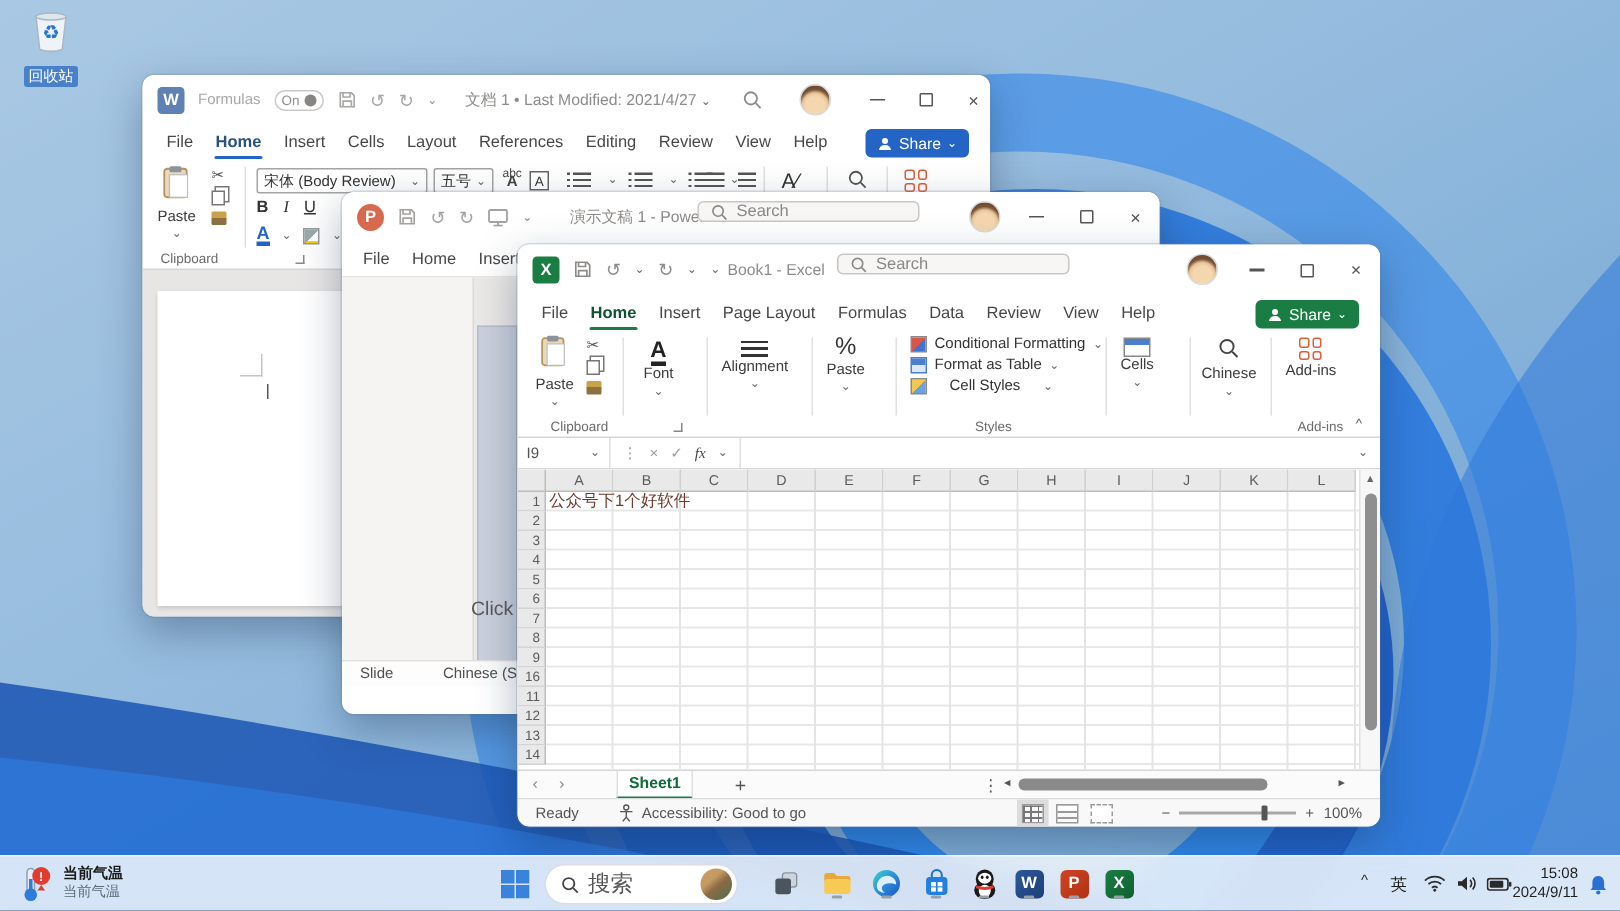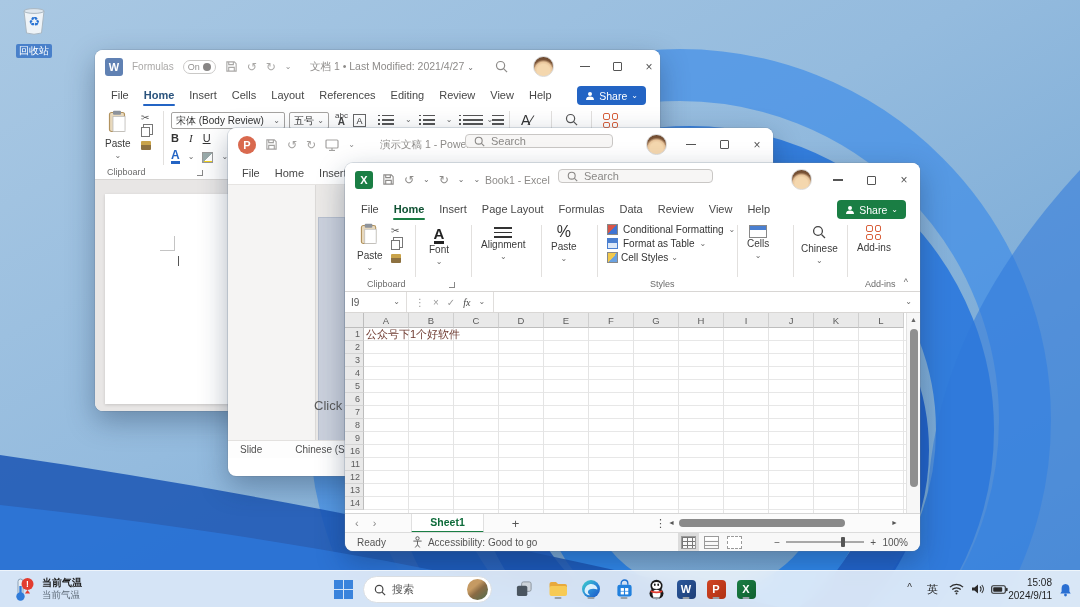--- a/index.html
+++ b/index.html
@@ -62,21 +62,21 @@
   .rowh{width:19px;height:13px;background:#e9e9e9;border-right:1px solid #bdbdbd;border-bottom:1px solid #d4d4d4;
         font-size:9px;color:#5c5c5c;display:flex;align-items:center;justify-content:flex-end;padding-right:3px;}
   .cells{position:absolute;left:19px;top:15px;right:14px;bottom:0;
      background-image:linear-gradient(to right,transparent 44px,#e4e4e4 44px),linear-gradient(to bottom,transparent 12px,#e7e7e7 12px);
      background-size:45px 13px;}
   .a1text{position:absolute;left:21px;top:15px;height:13px;line-height:13px;font-size:11px;color:#6e3a30;white-space:nowrap;}
   .vscroll{position:absolute;right:0;top:0;bottom:0;width:14px;background:#f7f7f7;border-left:1px solid #e2e2e2;
            display:flex;flex-direction:column;align-items:center;}
   .vthumb{position:absolute;top:16px;left:3px;width:8px;height:158px;background:#8f8f8f;border-radius:4px;}
   .sheetbar{height:19px;background:#fbfbfb;border-top:1px solid #d6d6d6;display:flex;align-items:center;font-size:11px;color:#555;position:relative;}
-  .sheettab{height:19px;display:flex;align-items:center;padding:0 18px;background:#fff;border-right:1px solid #e0e0e0;border-left:1px solid #e0e0e0;
+  .sheettab{height:19px;display:flex;align-items:center;padding:0 7px;background:#fff;border-right:1px solid #e0e0e0;border-left:1px solid #e0e0e0;
             color:#0e6b3a;font-weight:bold;font-size:10.5px;border-bottom:2px solid #1a7e44;}
   .hthumb{position:absolute;left:334px;top:5px;width:166px;height:8px;background:#8a8a8a;border-radius:4px;}
   .xl-status{height:19px;background:#f8f8f8;border-top:1px solid #dcdcdc;display:flex;align-items:center;font-size:10px;color:#555;position:relative;border-radius:0 0 8px 8px;}
   .viewico{width:15px;height:13px;margin-right:8px;border:1px solid #9a9a9a;background:#fff;}
   .viewico.sel{outline:3px solid #dcdcdc;background:#fff;}
   
   .taskbar{position:absolute;left:0;right:0;bottom:0;height:37px;background:rgba(237,244,250,.88);
            backdrop-filter:blur(8px);border-top:1px solid rgba(255,255,255,.6);}
   .tb-ico{position:absolute;top:6px;width:24px;height:24px;display:flex;align-items:center;justify-content:center;border-radius:4px;}
   .tb-ind{position:absolute;bottom:2px;left:50%;transform:translateX(-50%);width:7px;height:2.5px;border-radius:2px;background:#99a1a8;}
@@ -392,21 +392,21 @@
         <div style="display:flex;align-items:center;gap:5px;font-size:10px;color:#333;">
           <span style="width:11px;height:11px;background:linear-gradient(135deg,#d85548 0 50%,#3f74d2 50%);border:1px solid #888;"></span>
           <span>Conditional Formatting</span>
             <span class="cv">⌄</span>
         </div>
         <div style="display:flex;align-items:center;gap:5px;font-size:10px;color:#333;">
           <span style="width:11px;height:11px;background:linear-gradient(#4a7fd0 0 4px,#dce8f8 4px);border:1px solid #4a7fd0;"></span>
           <span>Format as Table</span>
             <span class="cv">⌄</span>
         </div>
-        <div style="display:flex;align-items:center;gap:3px;font-size:10px;color:#333;">
+        <div style="display:flex;align-items:center;gap:15px;font-size:10px;color:#333;">
           <span style="width:11px;height:11px;background:linear-gradient(135deg,#f2c94c 0 50%,#6aa1e0 50%);border:1px solid #888;"></span>
           <span>Cell Styles</span>
             <span class="cv">⌄</span>
         </div>
       </div>
       <div class="vsep" style="left:392px;"></div>
       <div style="position:absolute;left:402px;top:4px;text-align:center;">
         <div style="width:18px;height:13px;margin:0 auto;border:1px solid #888;background:linear-gradient(#4a7fd0 0 4px,#fff 4px),repeating-linear-gradient(to right,transparent 0 5px,#bbb 5px 6px);"></div>
         <div class="ribbtn-label"><span>Cells</span><br><span class="cv">⌄</span></div>
       </div>
@@ -548,21 +548,21 @@
         <rect x="0" y="10" width="9" height="9" fill="#3a83dc"></rect>
           <rect x="10" y="10" width="9" height="9" fill="#3a83dc"></rect>
       </svg>
     </div>
 
     <div class="searchpill">
       <svg width="12" height="12" viewBox="0 0 14 14">
           <circle cx="6" cy="6" r="4.4" fill="none" stroke="#444" stroke-width="1.4"></circle>
           <line x1="9.5" y1="9.5" x2="13" y2="13" stroke="#444" stroke-width="1.4"></line>
         </svg>
-      <span style="flex:1;font-size:11px;color:#555;">搜索</span>
+      <span style="flex:1;font-size:15px;color:#555;">搜索</span>
       <span style="width:21px;height:21px;border-radius:50%;background:linear-gradient(140deg,#c59a63 0 35%,#8a6b44 55%,#4f6f50 100%);"></span>
     </div>
 
     <div class="tb-ico" style="left:512px;">
       <svg width="18" height="18" viewBox="0 0 19 19">
         <rect x="7" y="2" width="10" height="10" rx="2" fill="#cdd4db" stroke="#8b949d" stroke-width="1"></rect>
         <rect x="2" y="6" width="11" height="11" rx="2" fill="#4a5560"></rect>
       </svg>
     </div>
 

